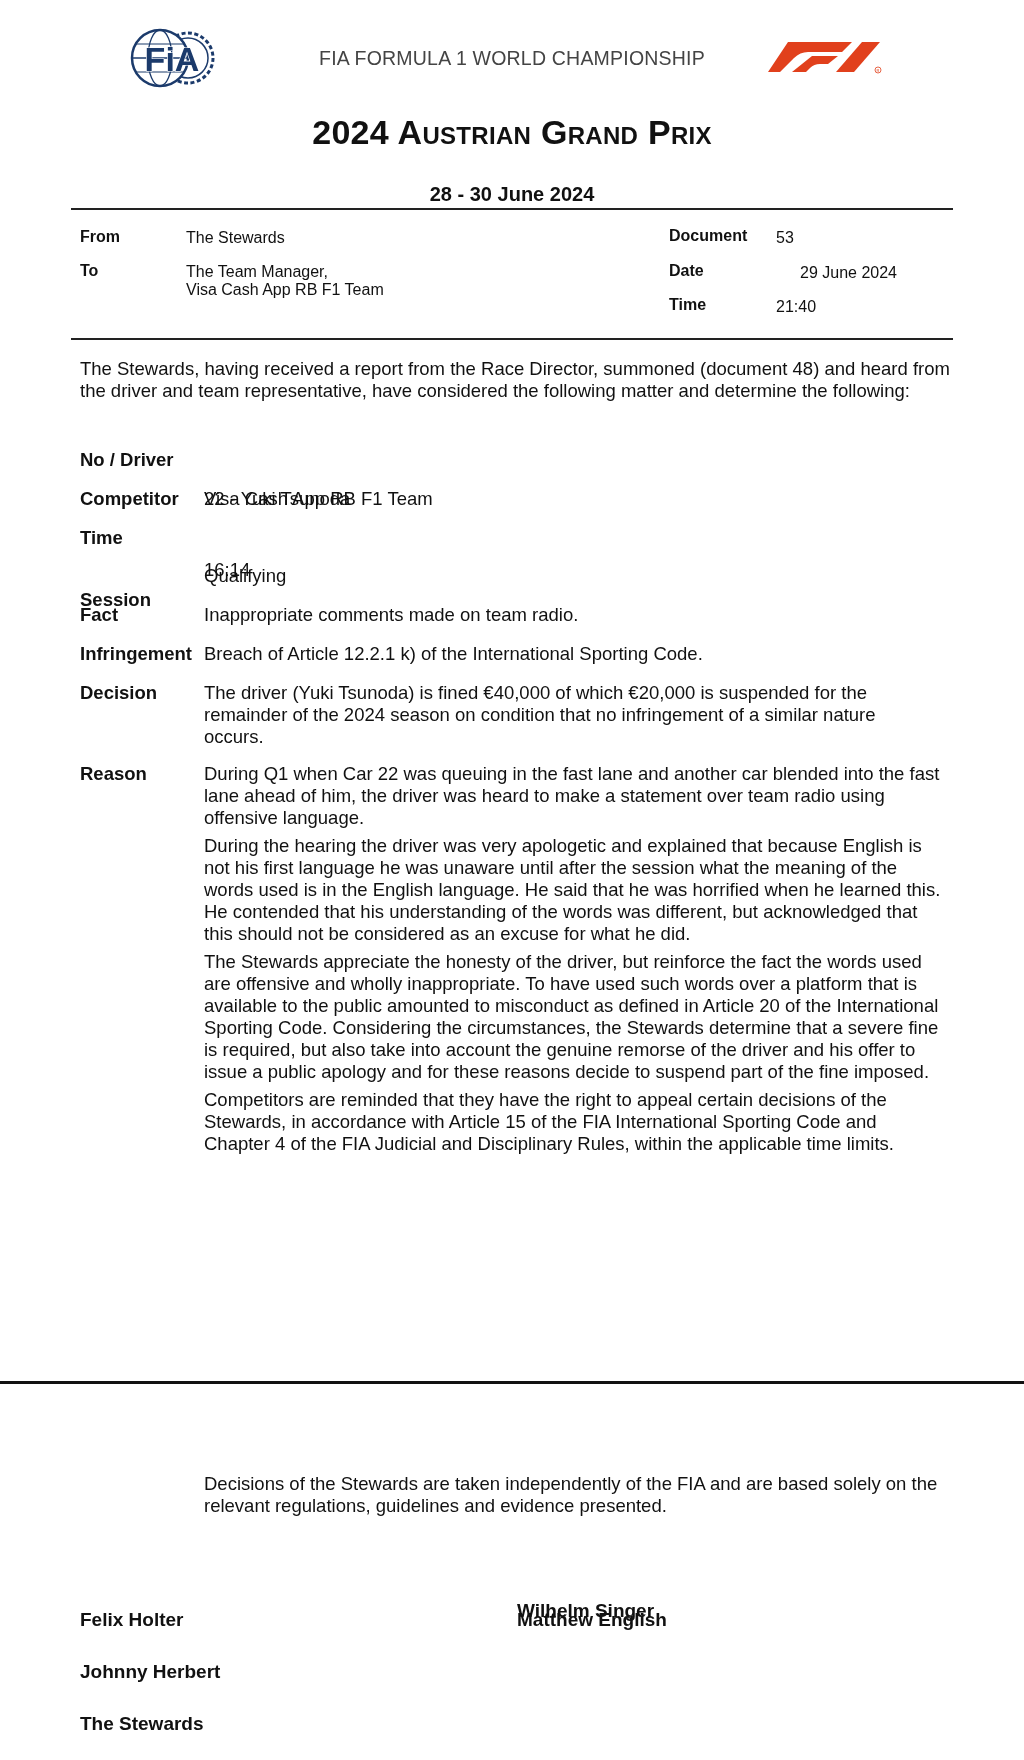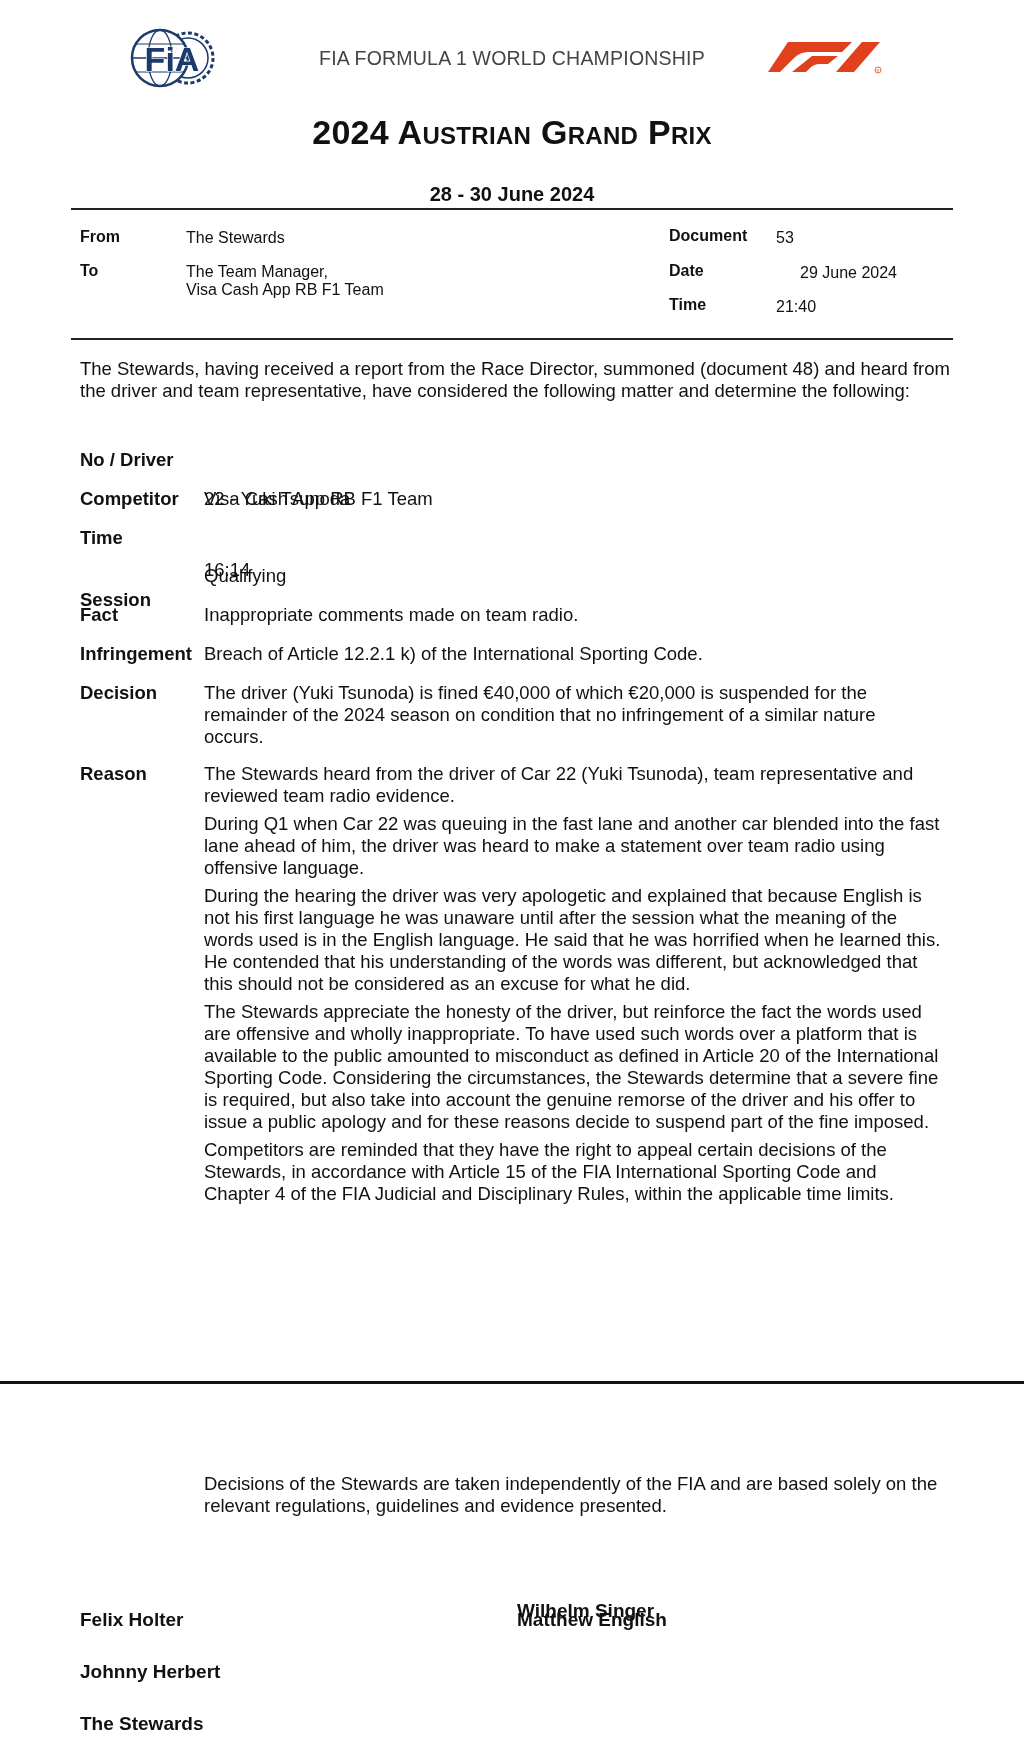--- a/index.html
+++ b/index.html
@@ -95,21 +95,20 @@
 <div class="abs row-val" style="top:604px;">Inappropriate comments made on team radio.</div>
 
 <div class="abs row-label" style="top:643px;">Infringement</div>
 <div class="abs row-val" style="top:643px;">Breach of Article 12.2.1 k) of the International Sporting Code.</div>
 
 <div class="abs row-label" style="top:682px;">Decision</div>
 <div class="abs row-val" style="top:682px; width:730px;">The driver (Yuki Tsunoda) is fined €40,000 of which €20,000 is suspended for the remainder of the 2024 season on condition that no infringement of a similar nature occurs.</div>
 
 <div class="abs row-label" style="top:763px;">Reason</div>
 <div class="abs row-val" style="top:763px; width:740px;">
-  <p>The Stewards heard from the driver of Car 22 (Yuki Tsunoda), team representative and reviewed team radio evidence.</p>
   <p>During Q1 when Car 22 was queuing in the fast lane and another car blended into the fast lane ahead of him, the driver was heard to make a statement over team radio using offensive language.</p>
   <p>During the hearing the driver was very apologetic and explained that because English is not his first language he was unaware until after the session what the meaning of the words used is in the English language. He said that he was horrified when he learned this. He contended that his understanding of the words was different, but acknowledged that this should not be considered as an excuse for what he did.</p>
   <p>The Stewards appreciate the honesty of the driver, but reinforce the fact the words used are offensive and wholly inappropriate. To have used such words over a platform that is available to the public amounted to misconduct as defined in Article 20 of the International Sporting Code. Considering the circumstances, the Stewards determine that a severe fine is required, but also take into account the genuine remorse of the driver and his offer to issue a public apology and for these reasons decide to suspend part of the fine imposed.</p>
   <p>Competitors are reminded that they have the right to appeal certain decisions of the Stewards, in accordance with Article 15 of the FIA International Sporting Code and Chapter 4 of the FIA Judicial and Disciplinary Rules, within the applicable time limits.</p>
 </div>
 
 <div class="abs footer-line"></div>
 <div class="abs disclaimer">Decisions of the Stewards are taken independently of the FIA and are based solely on the relevant regulations, guidelines and evidence presented.</div>
 
 <div class="abs sig" style="left:80px; top:1609px;">Felix Holter</div>

